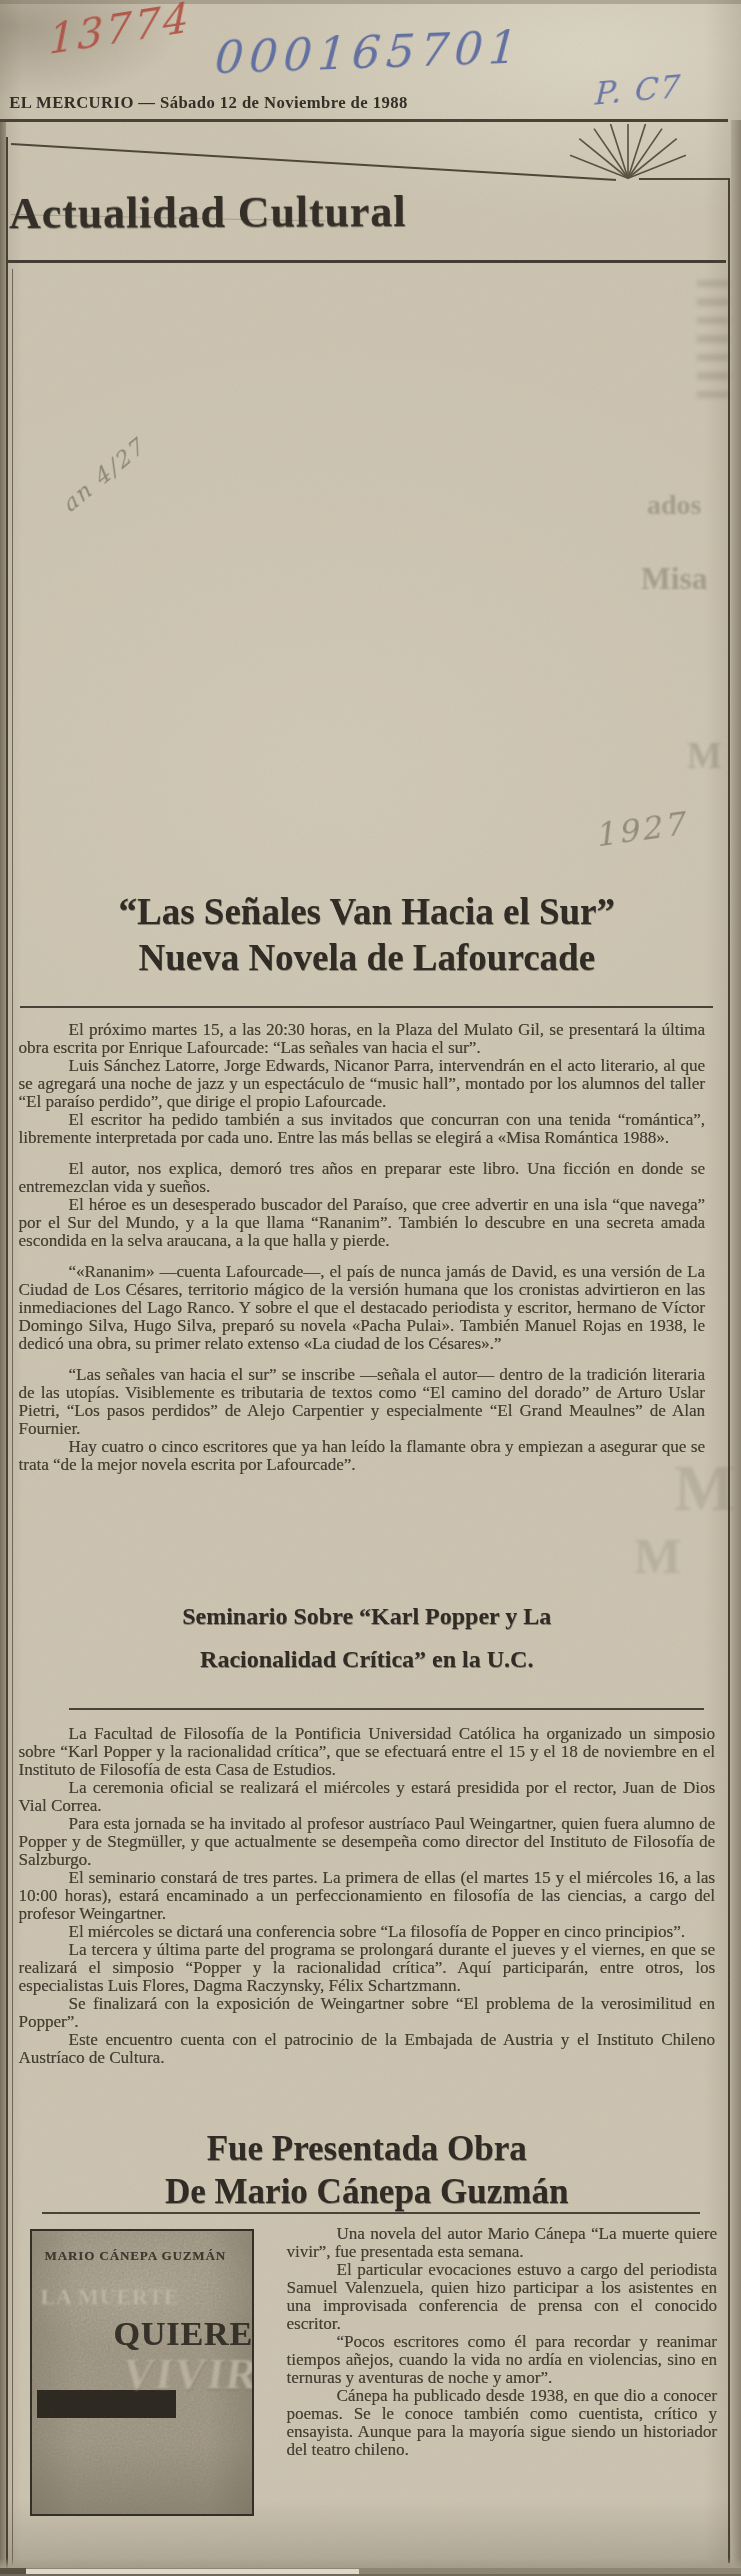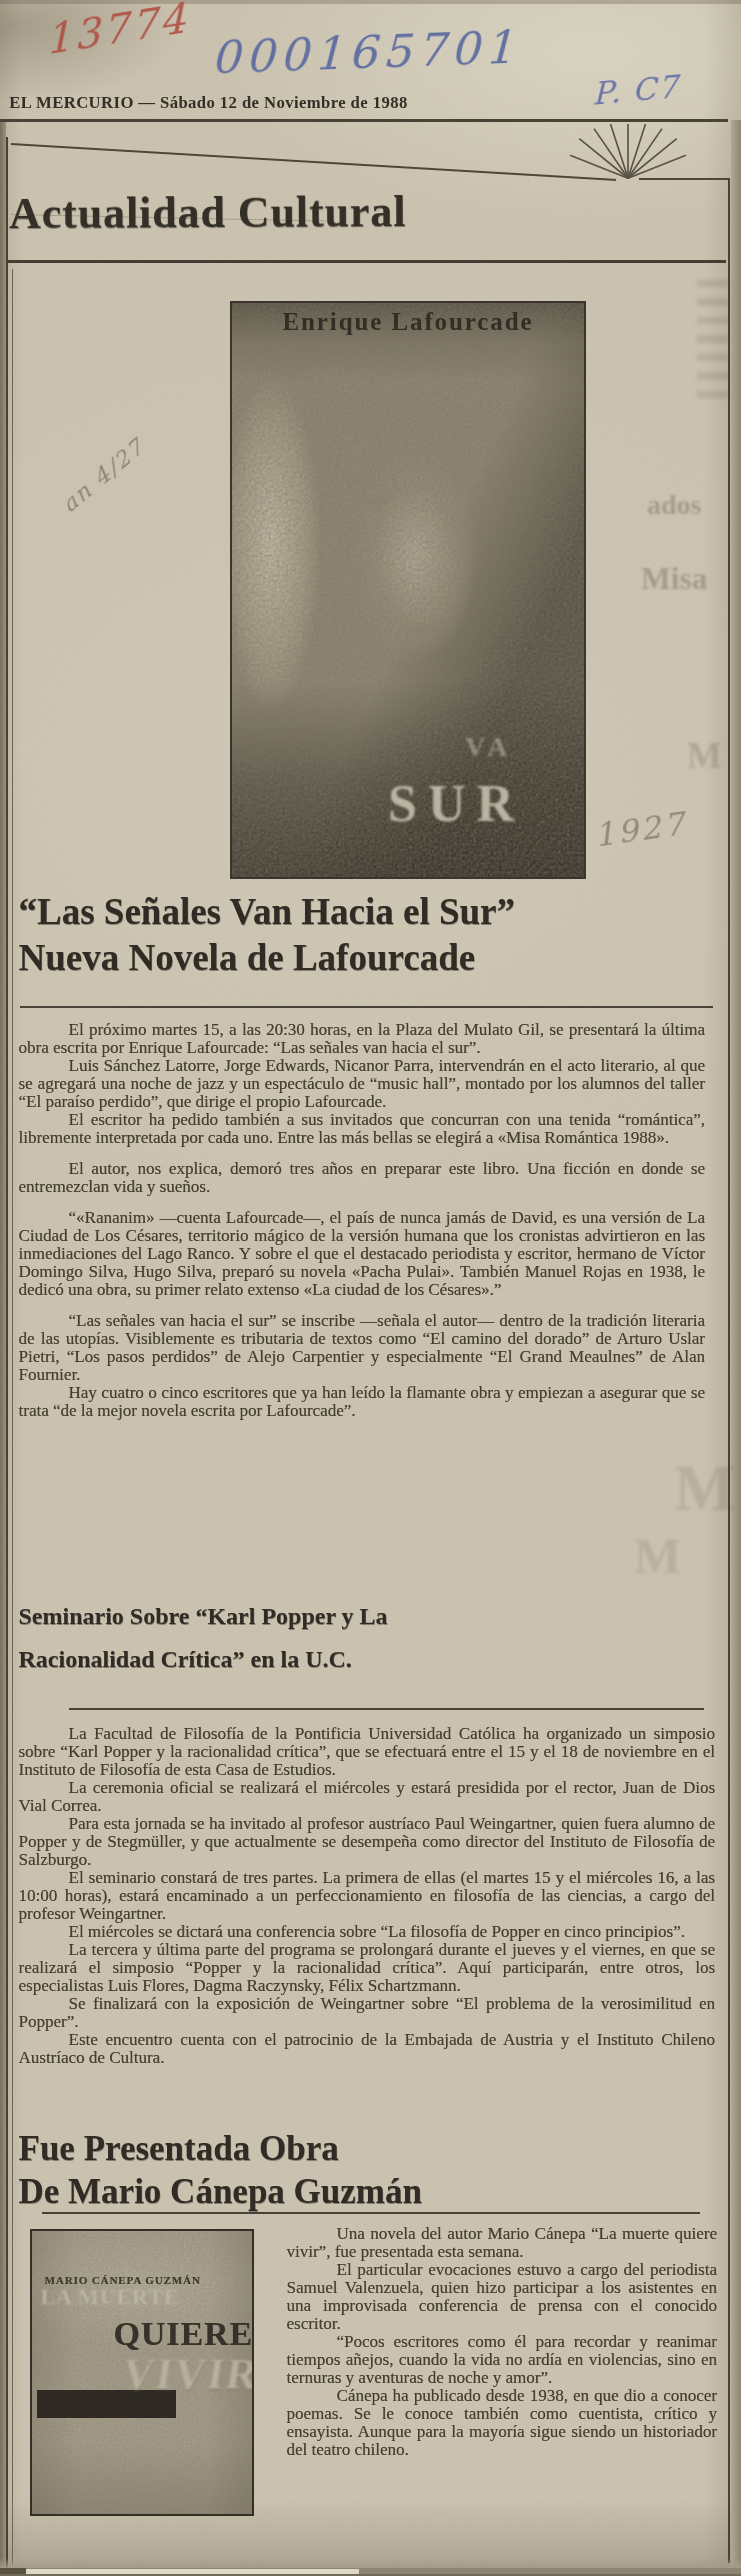--- a/index.html
+++ b/index.html
@@ -65,21 +65,21 @@
       linear-gradient(115deg, transparent 52%, rgba(42,38,29,.55) 74%),
       linear-gradient(0deg, rgba(30,27,20,.70) 0%, rgba(30,27,20,.45) 16%, transparent 34%),
       linear-gradient(180deg, rgba(45,40,30,.55) 0%, rgba(45,40,30,.18) 7%, transparent 14%);}
   .photo-caption{position:absolute;left:0;top:4.6px;width:100%;text-align:center;font-weight:bold;
     font-size:25px;color:#26221b;letter-spacing:1.9px;filter:blur(0.7px);opacity:.9;}
   .photo-ghost-va{position:absolute;left:233px;top:428px;font-size:28px;font-weight:bold;
     color:#cfc8b4;opacity:.5;filter:blur(1.1px);letter-spacing:5.6px;}
   .photo-ghost-sur{position:absolute;left:156px;top:471px;font-size:52px;font-weight:bold;
     color:#d8d1bd;opacity:.8;filter:blur(0.9px);letter-spacing:11px;}
   
-  .atitle{position:absolute;font-weight:bold;color:#2b2620;
+  .atitle{position:absolute;text-align:center;font-weight:bold;color:#2b2620;
     text-shadow:0.5px 0.5px 0.6px rgba(43,38,32,.45);filter:blur(0.2px);}
   .atitle div{white-space:nowrap;}
   .body{position:absolute;font-size:17px;line-height:18px;text-align:justify;color:#403a2e;
     text-shadow:0.3px 0.3px 0.5px rgba(62,56,44,.55);filter:blur(0.1px);}
   .body p{margin:0;text-indent:50px;}
   .body p.gap{margin-top:13px;}
   .rule{position:absolute;height:2.3px;background:#453f33;filter:blur(0.3px);}
   #a1t{left:18.5px;right:26px;top:889px;font-size:37px;line-height:46px;}
   #a1r{left:20.4px;top:1006px;width:693px;}
   #a1b{left:18.5px;right:36px;top:1021px;}
@@ -89,21 +89,21 @@
   #a3t{left:18.5px;right:26px;top:2127px;font-size:35px;line-height:43px;}
   #a3r{left:42px;top:2212px;width:658px;}
   #a3b{left:18.5px;right:24px;top:2225px;font-size:17px;line-height:18px;}
   
   .bookcover{position:relative;float:left;width:220px;height:283px;margin:3.7px 33px 5.6px 11px;
     border:2.3px solid #2e2a22;overflow:hidden;background-color:#a69d8a;
     background-image:
       radial-gradient(ellipse 185px 83px at 50% 20%, rgba(210,203,188,.35), transparent 75%),
       linear-gradient(90deg, rgba(70,63,50,.18), transparent 20%, transparent 80%, rgba(70,63,50,.22)),
       linear-gradient(0deg, rgba(70,63,50,.25), transparent 25%);}
-  .bc-author{position:absolute;left:13px;top:40px;font-size:11px;font-weight:bold;color:#3a352b;
+  .bc-author{position:absolute;left:13px;top:16px;font-size:13px;font-weight:bold;color:#3a352b;
     letter-spacing:0.9px;filter:blur(0.6px);}
   .bc-l1{position:absolute;left:9.3px;top:57px;font-size:22px;font-weight:bold;color:#c9c2b0;
     letter-spacing:0.9px;opacity:.85;filter:blur(0.9px);white-space:nowrap;}
   .bc-l2{position:absolute;left:82px;top:94px;font-size:34px;font-weight:bold;color:#312d25;
     letter-spacing:0.9px;filter:blur(0.5px);}
   .bc-band{position:absolute;left:5.6px;top:159px;width:139px;height:28px;background:#29251e;filter:blur(0.6px);}
   .bc-l3{position:absolute;left:91px;top:135px;font-size:43px;font-weight:bold;color:#beb6a3;
     letter-spacing:1.9px;transform:skewX(-8deg);opacity:.9;filter:blur(0.8px);}
   
   .ghost{position:absolute;font-weight:bold;color:#4a4234;pointer-events:none;}
@@ -149,49 +149,38 @@
       <line x1="66" y1="59" x2="119" y2="16"></line>
       <line x1="66" y1="59" x2="129" y2="34"></line>
     </g>
   </svg>
   <div class="line-after-fan"></div>
   <div class="subline"></div>
   <div class="section-title">Actualidad Cultural</div>
   <div class="rule-thick"></div>
   <div class="smudge-right"></div>
 
-  <div class="photo">
-    <svg class="grain" width="352" height="574" viewBox="0 0 380 620">
-      <filter id="pn">
-          <feTurbulence type="fractalNoise" baseFrequency="0.33" numOctaves="3" stitchTiles="stitch"></feTurbulence>
-        <feColorMatrix type="matrix" values="0 0 0 0 0.20 0 0 0 0 0.18 0 0 0 0 0.13 0.9 0.9 0.9 0 -0.9"></feColorMatrix>
-        </filter>
-      <rect width="380" height="620" filter="url(#pn)" opacity="0.55"></rect>
-    </svg>
-    <div class="photo-caption">Enrique Lafourcade</div>
-    <div class="photo-ghost-va">VA</div>
-    <div class="photo-ghost-sur">SUR</div>
-  </div>
 
   <div class="ghost g1">ados</div>
   <div class="ghost g2">Misa</div>
   <div class="ghost g3">M</div>
   <div class="ghost g4">M</div>
   <div class="ghost g5">M</div>
 
   <div class="atitle" id="a1t">
     <div>“Las Señales Van Hacia el Sur”</div>
     <div>Nueva Novela de Lafourcade</div>
   </div>
   <div class="rule" id="a1r"></div>
   <div class="body" id="a1b">
     <p>El próximo martes 15, a las 20:30 horas, en la Plaza del Mulato Gil, se presentará la última obra escrita por Enrique Lafourcade: “Las señales van hacia el sur”.</p>
     <p>Luis Sánchez Latorre, Jorge Edwards, Nicanor Parra, intervendrán en el acto literario, al que se agregará una noche de jazz y un espectáculo de “music hall”, montado por los alumnos del taller “El paraíso perdido”, que dirige el propio Lafourcade.</p>
     <p>El escritor ha pedido también a sus invitados que concurran con una tenida “romántica”, libremente interpretada por cada uno. Entre las más bellas se elegirá a «Misa Romántica 1988».</p>
     <p class="gap">El autor, nos explica, demoró tres años en preparar este libro. Una ficción en donde se entremezclan vida y sueños.</p>
+    <p>El héroe es un desesperado buscador del Paraíso, que cree advertir en una isla “que navega” por el Sur del Mundo, y a la que llama “Rananim”. También lo descubre en una secreta amada escondida en la selva araucana, a la que halla y pierde.</p>
     <p class="gap">“«Rananim» —cuenta Lafourcade—, el país de nunca jamás de David, es una versión de La Ciudad de Los Césares, territorio mágico de la versión humana que los cronistas advirtieron en las inmediaciones del Lago Ranco. Y sobre el que el destacado periodista y escritor, hermano de Víctor Domingo Silva, Hugo Silva, preparó su novela «Pacha Pulai». También Manuel Rojas en 1938, le dedicó una obra, su primer relato extenso «La ciudad de los Césares».”</p>
     <p class="gap">“Las señales van hacia el sur” se inscribe —señala el autor— dentro de la tradición literaria de las utopías. Visiblemente es tributaria de textos como “El camino del dorado” de Arturo Uslar Pietri, “Los pasos perdidos” de Alejo Carpentier y especialmente “El Grand Meaulnes” de Alan Fournier.</p>
     <p>Hay cuatro o cinco escritores que ya han leído la flamante obra y empiezan a asegurar que se trata “de la mejor novela escrita por Lafourcade”.</p>
   </div>
 
   <div class="atitle" id="a2t">
     <div>Seminario Sobre “Karl Popper y La</div>
     <div>Racionalidad Crítica” en la U.C.</div>
   </div>
   <div class="rule" id="a2r"></div>

